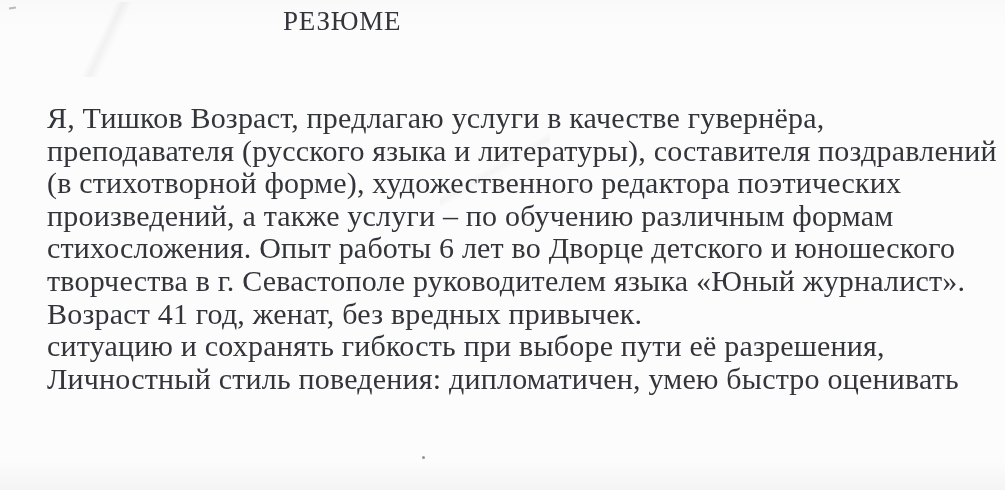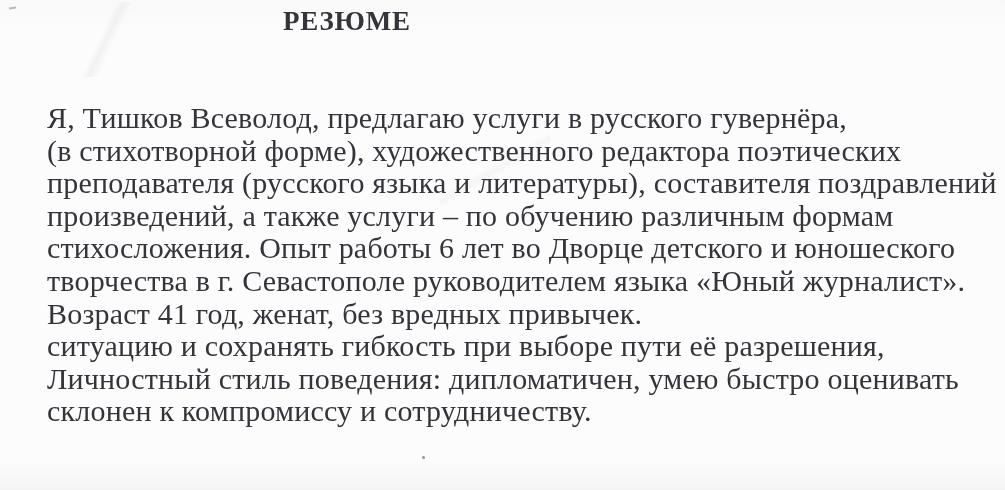--- a/index.html
+++ b/index.html
@@ -16,21 +16,21 @@
     background-image:
       linear-gradient(180deg, rgba(0,0,0,0.012) 0%, rgba(0,0,0,0) 6%, rgba(0,0,0,0) 94%, rgba(0,0,0,0.03) 100%);
     color: var(--ink, #34353b);
     font-family: "Liberation Serif", "DejaVu Serif", serif;
   }
   .doc-title {
     position: absolute;
     left: 283px;
     top: 6px;
     font-size: 27px;
-    font-weight: bold;
+    font-weight: normal;
     letter-spacing: 0.8px;
     white-space: nowrap;
   }
   .doc-body {
     position: absolute;
     left: 47px;
     top: 102px;
     width: 935px;
   }
   .doc-line {
@@ -82,27 +82,26 @@
 
 <div class="page">
 
   <div class="mark-top-left"></div>
   <div class="crease-top-left"></div>
   <div class="crease-center"></div>
 
   <div class="doc-title">РЕЗЮМЕ</div>
 
   <div class="doc-body">
-    <div class="doc-line">Я, Тишков Всеволод, предлагаю услуги в русского гувернёра,</div>
+    <div class="doc-line">Я, Тишков Возраст, предлагаю услуги в качестве гувернёра,</div>
+    <div class="doc-line">преподавателя (русского языка и литературы), составителя поздравлений</div>
     <div class="doc-line">(в стихотворной форме), художественного редактора поэтических</div>
-    <div class="doc-line">преподавателя (русского языка и литературы), составителя поздравлений</div>
     <div class="doc-line">произведений, а также услуги – по обучению различным формам</div>
     <div class="doc-line">стихосложения. Опыт работы 6 лет во Дворце детского и юношеского</div>
     <div class="doc-line">творчества в г. Севастополе руководителем языка «Юный журналист».</div>
     <div class="doc-line">Возраст 41 год, женат, без вредных привычек.</div>
     <div class="doc-line">ситуацию и сохранять гибкость при выборе пути её разрешения,</div>
     <div class="doc-line">Личностный стиль поведения: дипломатичен, умею быстро оценивать</div>
-    <div class="doc-line">склонен к компромиссу и сотрудничеству.</div>
   </div>
 
   <div class="speck-bottom"></div>
 
 </div>
 
 </body></html>

